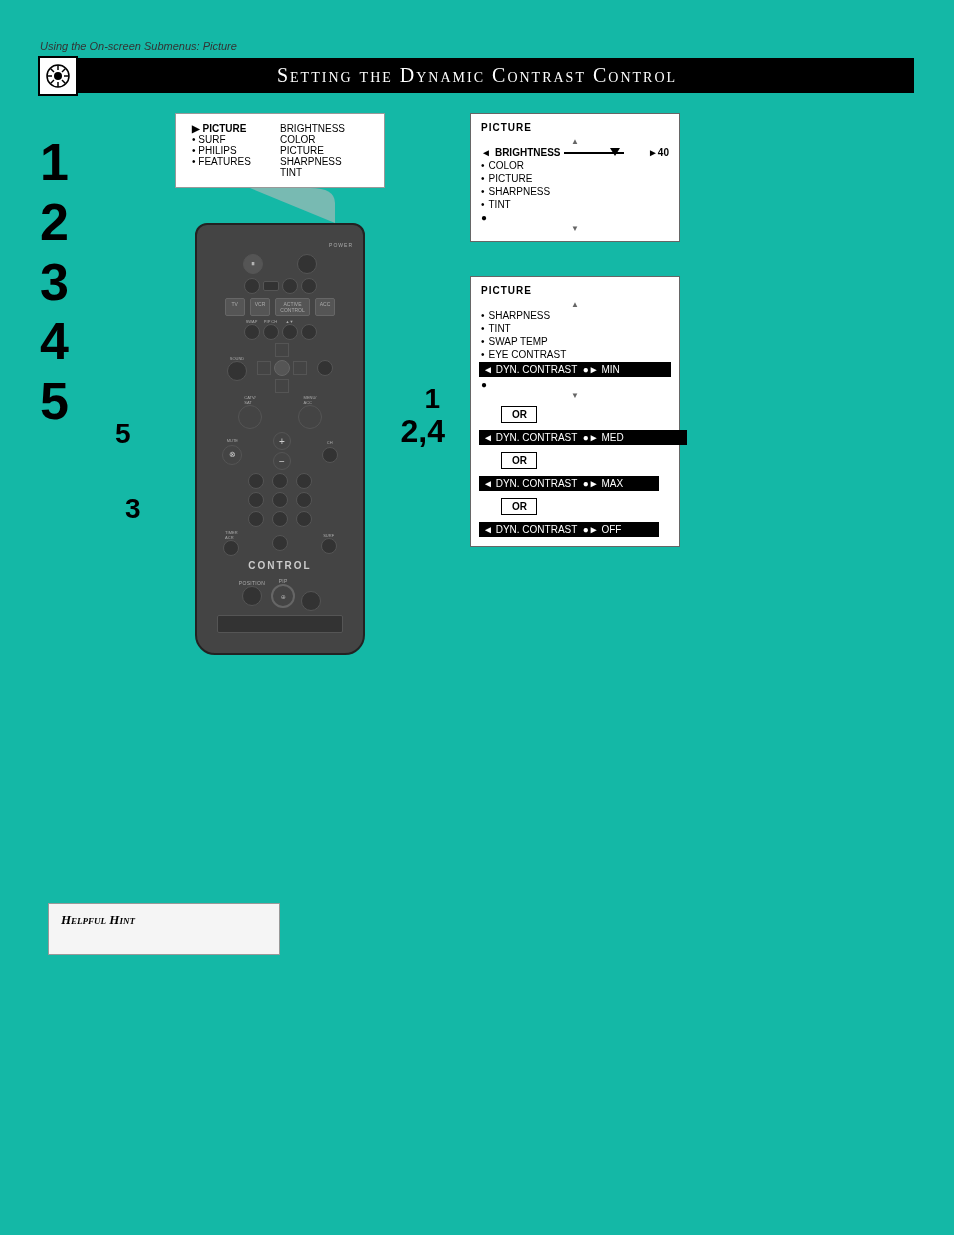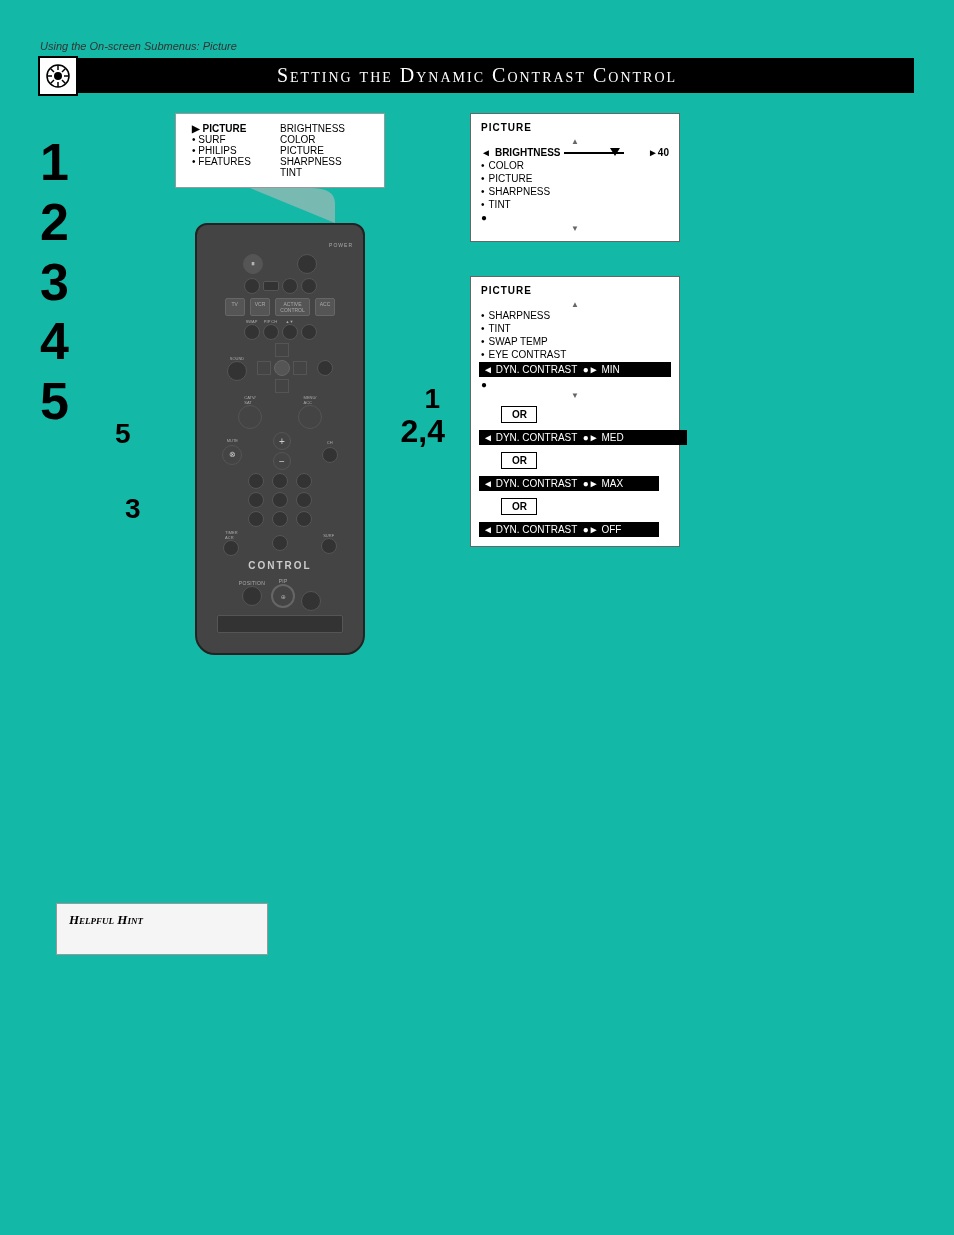--- a/index.html
+++ b/index.html
@@ -249,23 +249,23 @@
       font-size: 10px;
       font-weight: bold;
       width: 36px;
       text-align: center;
       margin-left: 20px;
     }
 
     
     .hint-box {
       position: absolute;
-      left: 56px;
+      left: 48px;
       bottom: 280px;
-      width: 212px;
+      width: 232px;
       border: 1.5px solid #999;
       background: #f5f5f5;
       padding: 8px 12px 20px 12px;
     }
     .hint-title {
       font-size: 13px;
       font-style: italic;
       font-weight: bold;
       font-family: 'Times New Roman', serif;
       font-variant: small-caps;

